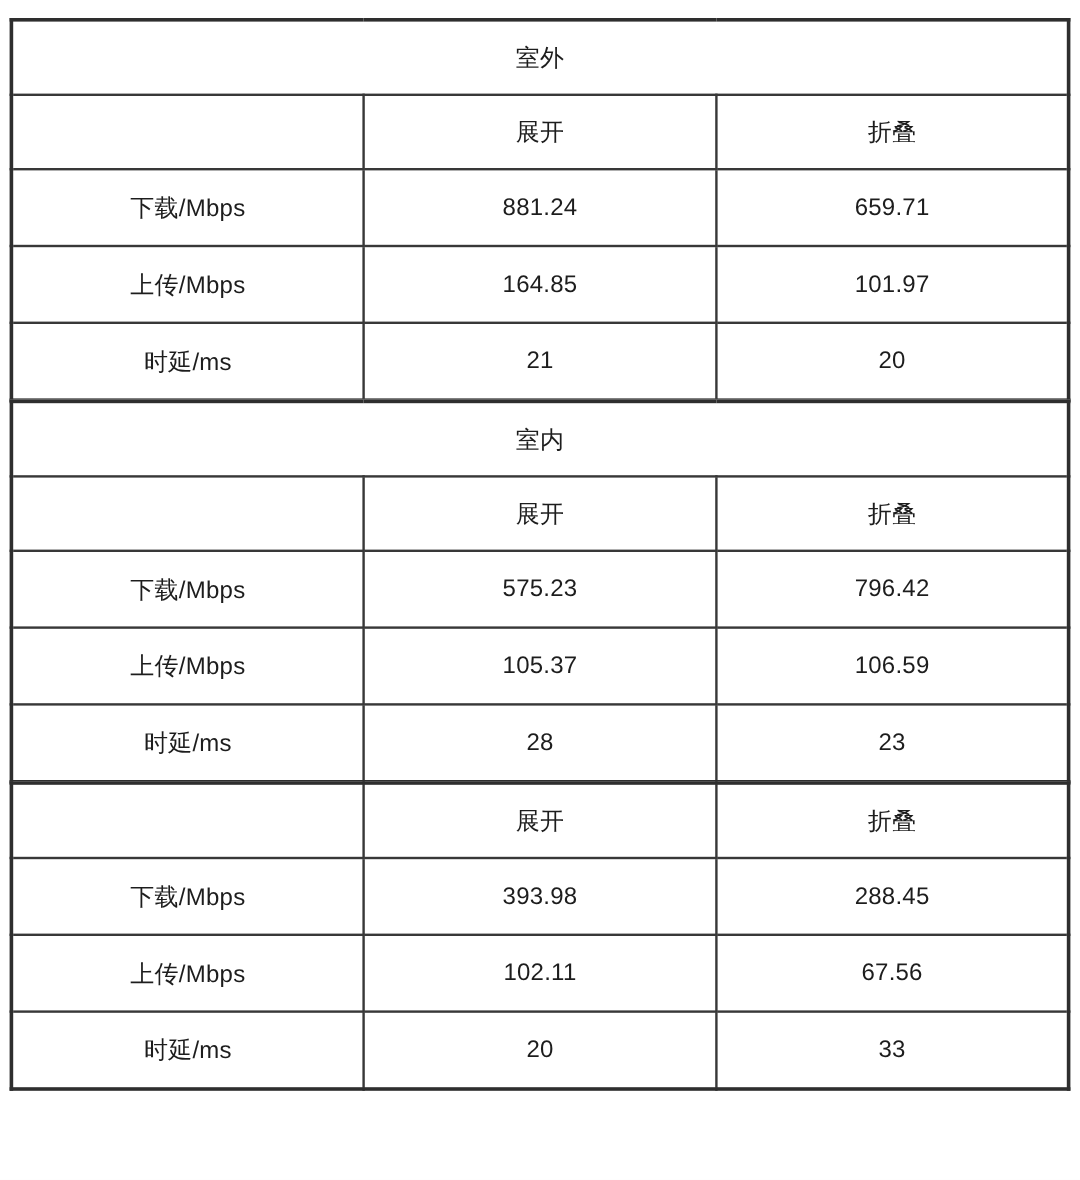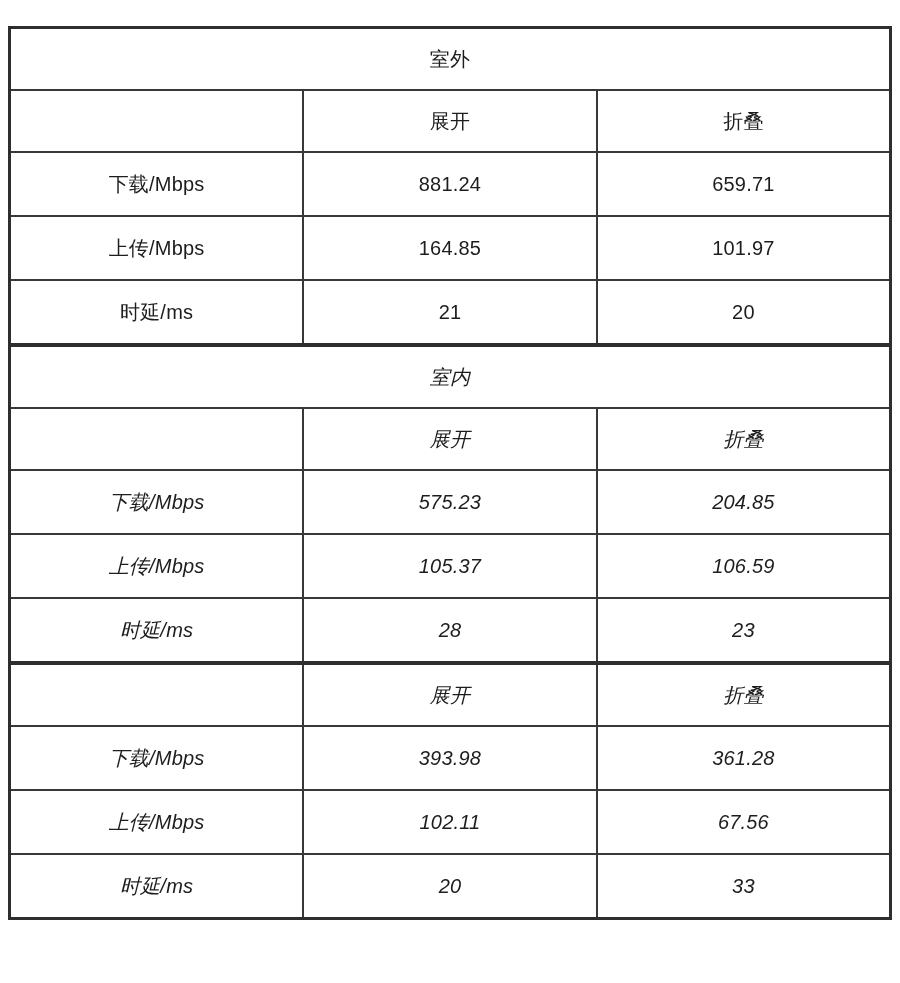--- a/index.html
+++ b/index.html
@@ -5,33 +5,32 @@
   html, body {
     margin: 0;
     padding: 0;
     background: #fefefe;
     font-family: "Liberation Sans", "DejaVu Sans", sans-serif;
   }
   .page {
     width: 900px;
     height: 983px;
     box-sizing: border-box;
-    padding: 26px 8px;
+    padding: 15px 8px;
     background: #ffffff;
   }
   table.section-table {
     width: 100%;
     border-collapse: collapse;
     table-layout: fixed;
     border: 3px solid #2e2e2e;
     background: #ffffff;
   }
   table.section-table + table.section-table {
     margin-top: -2px;
-    font-style: italic;
   }
   table.section-table td {
     border: 2px solid #383838;
     height: 60px;
     padding: 0;
     text-align: center;
     vertical-align: middle;
     font-size: 20px;
     color: #1d1d1d;
     letter-spacing: 0.2px;
@@ -92,21 +91,21 @@
       <td colspan="3" class="title-cell">室内</td>
     </tr>
     <tr class="header-row">
       <td class="empty-cell"></td>
       <td>展开</td>
       <td>折叠</td>
     </tr>
     <tr class="data-row">
       <td class="label-cell">下载/Mbps</td>
       <td class="value-cell">575.23</td>
-      <td class="value-cell">204.85</td>
+      <td class="value-cell">796.42</td>
     </tr>
     <tr class="data-row">
       <td class="label-cell">上传/Mbps</td>
       <td class="value-cell">105.37</td>
       <td class="value-cell">106.59</td>
     </tr>
     <tr class="data-row">
       <td class="label-cell">时延/ms</td>
       <td class="value-cell">28</td>
       <td class="value-cell">23</td>
@@ -117,21 +116,21 @@
   <table class="section-table">
     <tbody>
     <tr class="header-row">
       <td class="empty-cell"></td>
       <td>展开</td>
       <td>折叠</td>
     </tr>
     <tr class="data-row">
       <td class="label-cell">下载/Mbps</td>
       <td class="value-cell">393.98</td>
-      <td class="value-cell">361.28</td>
+      <td class="value-cell">288.45</td>
     </tr>
     <tr class="data-row">
       <td class="label-cell">上传/Mbps</td>
       <td class="value-cell">102.11</td>
       <td class="value-cell">67.56</td>
     </tr>
     <tr class="data-row">
       <td class="label-cell">时延/ms</td>
       <td class="value-cell">20</td>
       <td class="value-cell">33</td>

